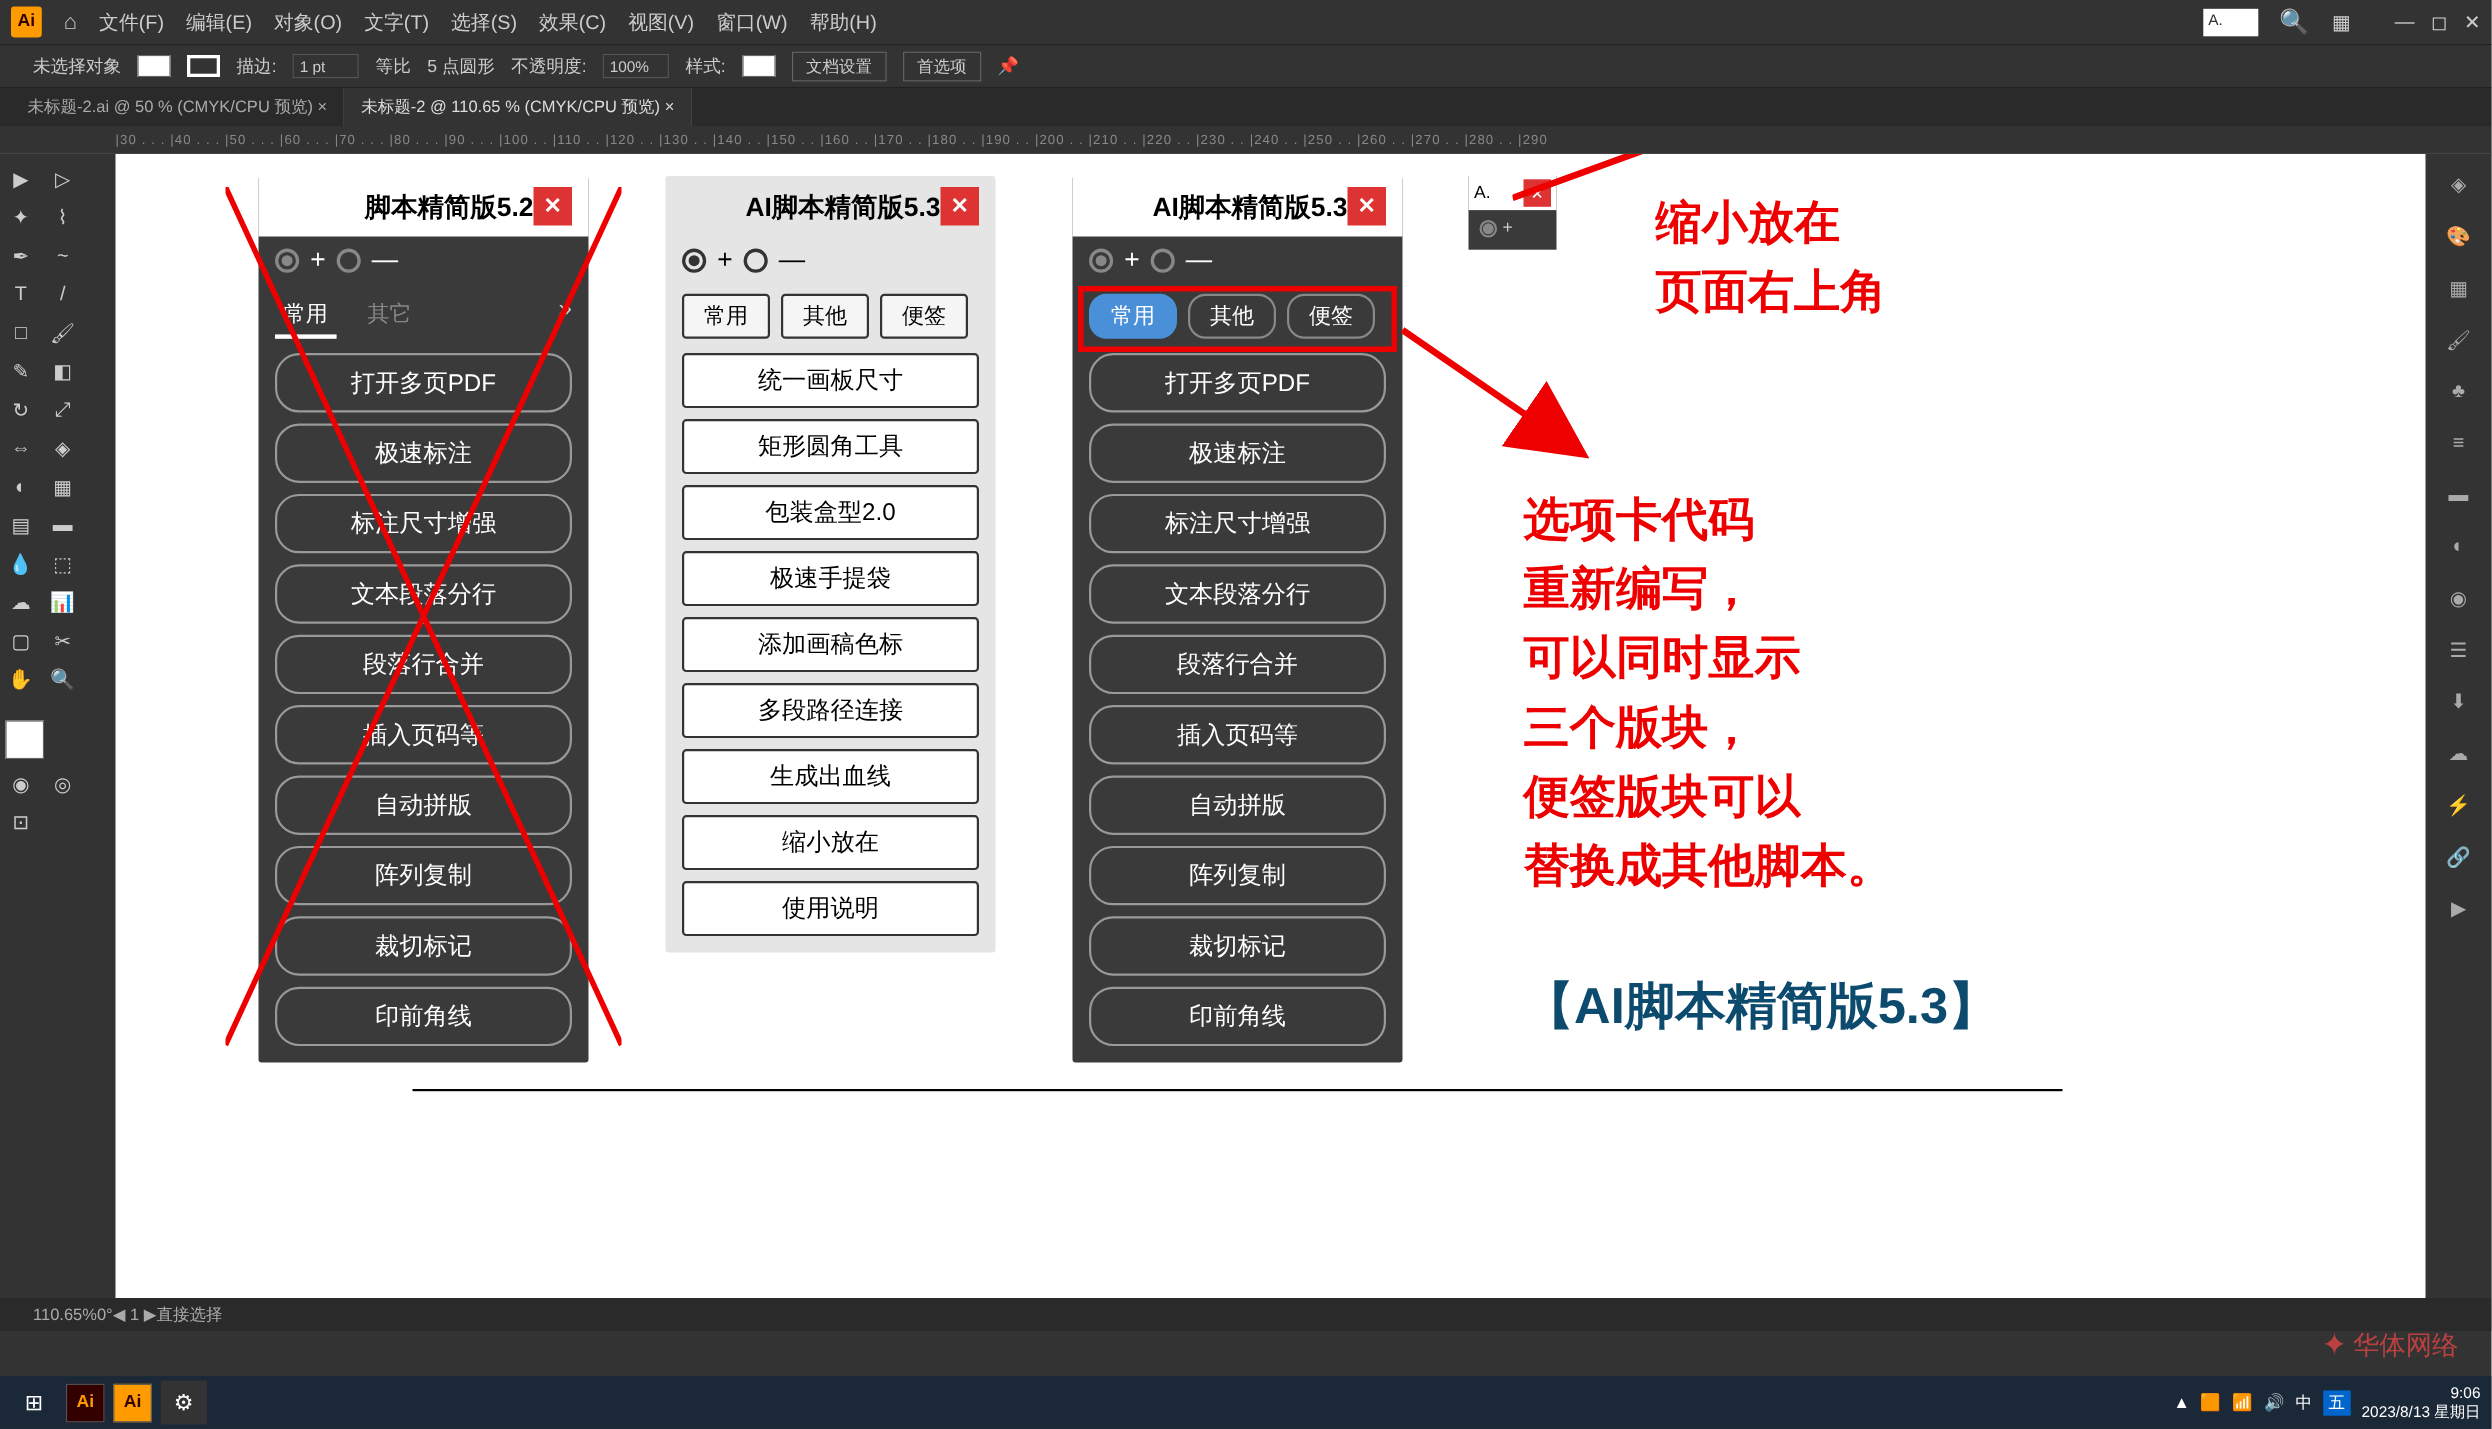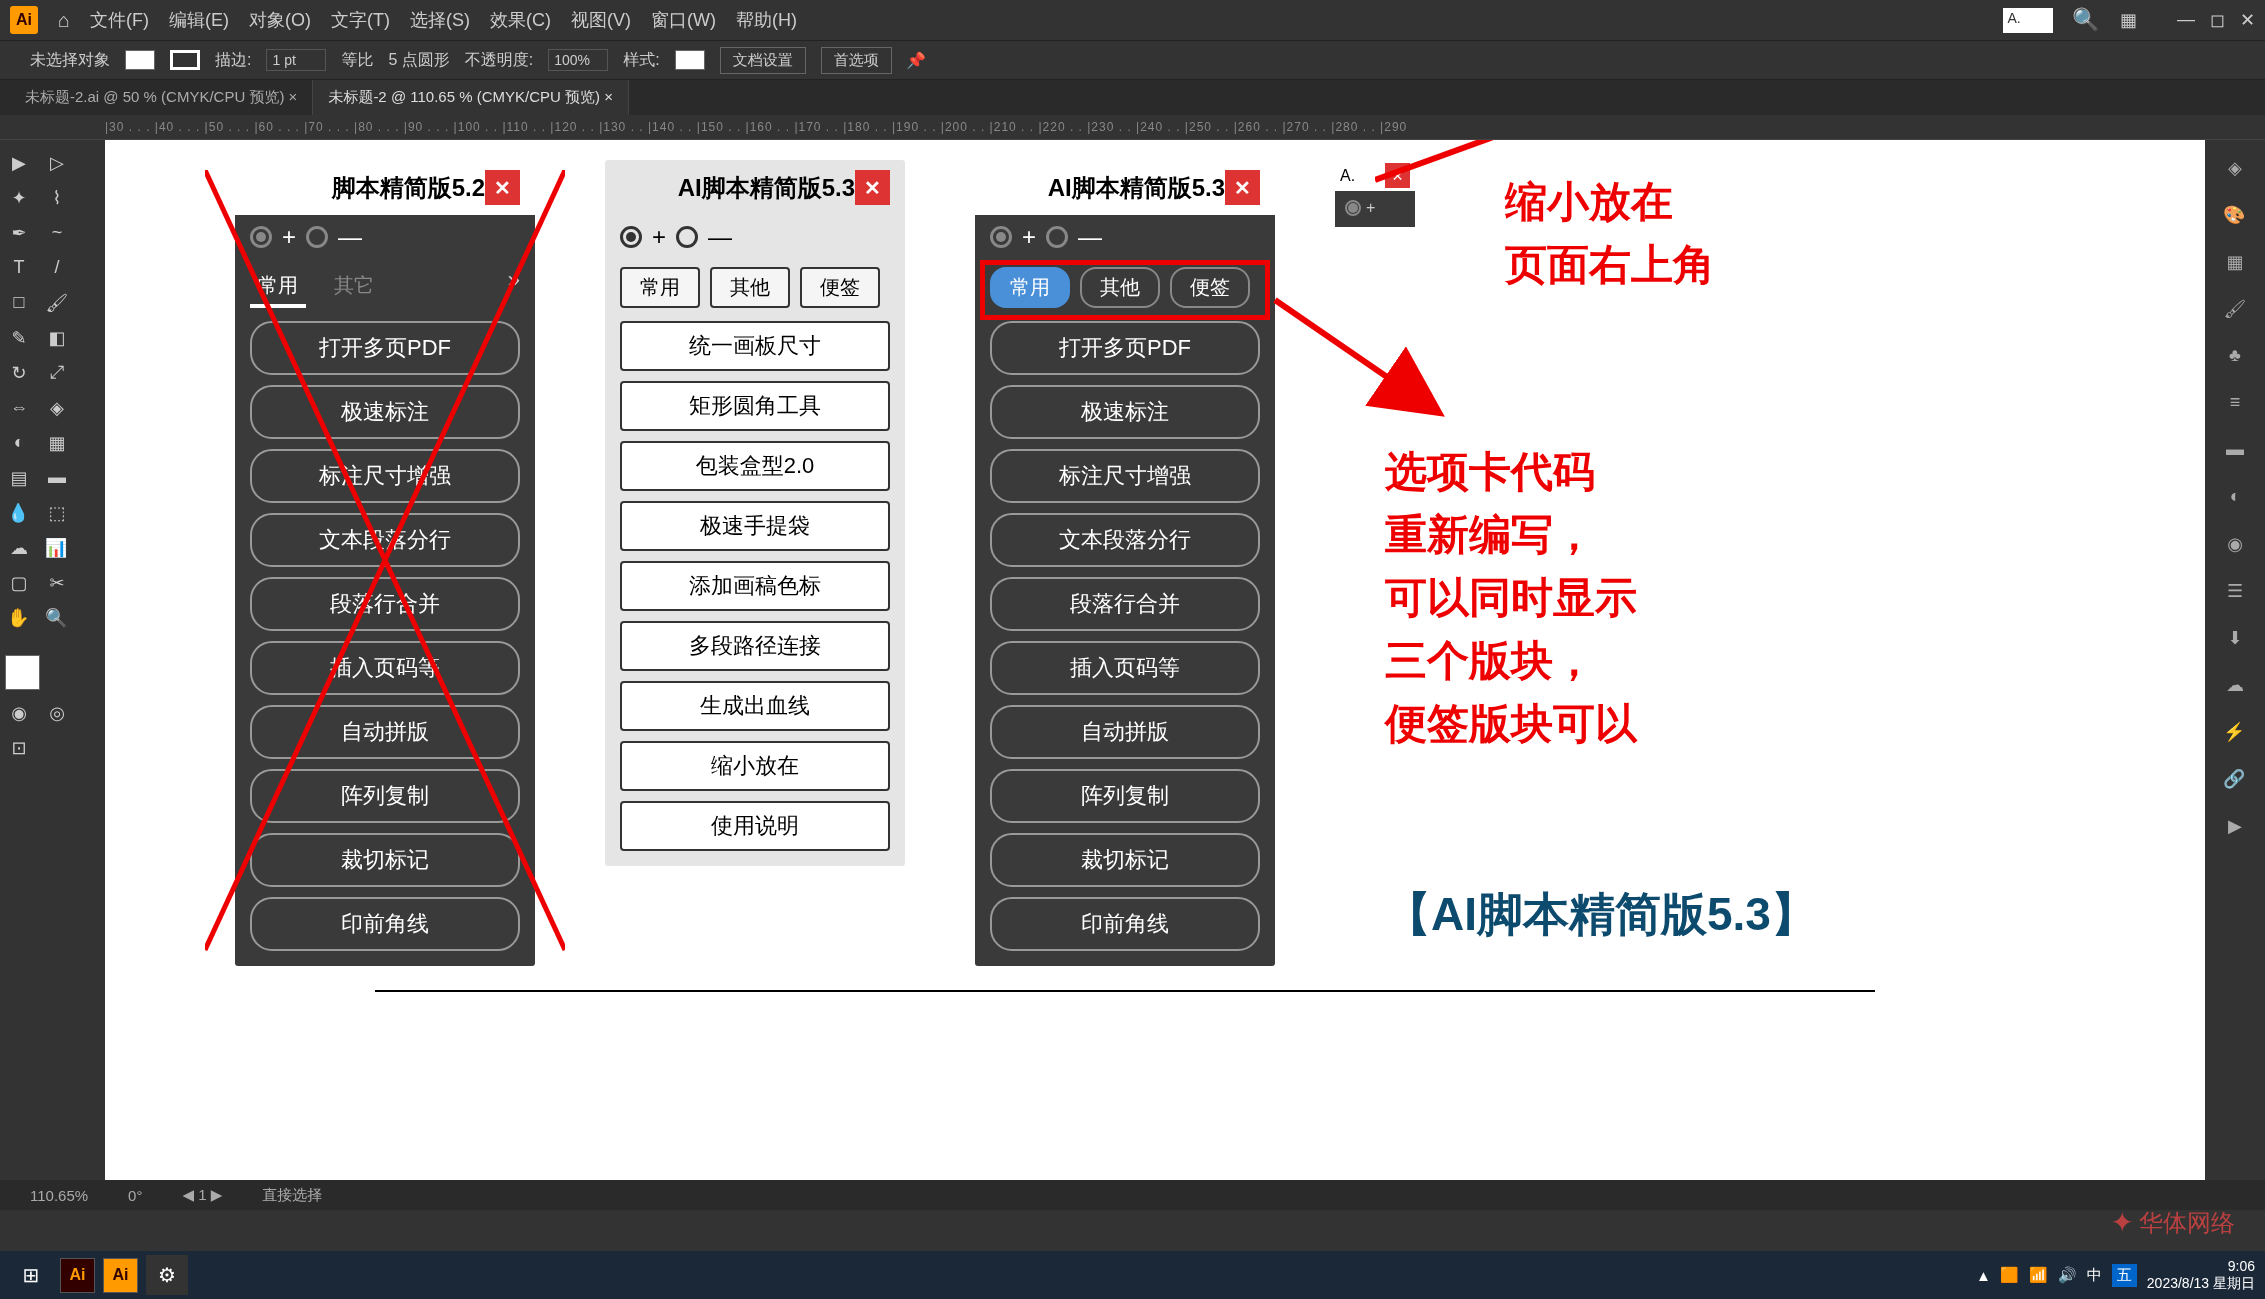--- a/index.html
+++ b/index.html
@@ -44,21 +44,21 @@
 .sp-light .sp-tab{border:2px solid #333;background:#f5f5f5;border-radius:4px}
 .sp-body{padding:5px 15px 15px;display:flex;flex-direction:column;gap:10px}
 .sp-btn{padding:10px 20px;border:2px solid #999;border-radius:22px;font-size:22px;text-align:center;cursor:pointer;background:transparent}
 .sp-light .sp-btn{background:#fff;border:2px solid #333;border-radius:4px;font-size:22px;padding:8px 20px}
 .cross-out{position:absolute;pointer-events:none}
 .cross-out line{stroke:#e00;stroke-width:5}
 .annotation{position:absolute;color:#e00;font-size:42px;font-weight:bold;line-height:1.5}
 .annotation.blue{color:#0c4a6e}
 .arrow{position:absolute;pointer-events:none}
 .red-box{position:absolute;border:5px solid #e00;pointer-events:none}
-.statusbar{height:30px;background:#2a2a2a;color:#aaa;font-size:15px;display:flex;align-items:center;padding:0 30px;gap:40px}
+.statusbar{height:30px;background:#2a2a2a;color:#aaa;font-size:15px;display:flex;align-items:center;padding:0 30px;}
 .taskbar{height:48px;background:#1a2838;display:flex;align-items:center;padding:0 10px;gap:8px;position:absolute;bottom:0;width:100%}
 .tb-icon{width:42px;height:40px;display:flex;align-items:center;justify-content:center;font-size:20px;color:#fff}
 .tb-ai{background:#330000;color:#ff9a00;font-weight:bold;border:1px solid #555;width:35px;height:35px;font-size:16px}
 .tb-right{margin-left:auto;display:flex;align-items:center;gap:10px;color:#fff;font-size:15px}
 .clock{text-align:right;font-size:14px;line-height:1.2}
 .watermark{position:absolute;right:30px;bottom:60px;color:#d44;font-size:24px;opacity:.8;display:flex;align-items:center;gap:5px}
 .chevrons{font-size:22px;color:#ccc;margin-left:auto}
 .tiny-panel{position:absolute;background:#3a3a3a;padding:10px}
 </style>
 </head>
@@ -311,20 +311,21 @@
     <div class="annotation" style="left:1400px;top:30px">
       <div>缩小放在</div>
         <div>页面右上角</div>
     </div>
     <div class="annotation" style="left:1280px;top:300px">
       <div>选项卡代码</div>
         <div>重新编写，</div>
         <div>可以同时显示</div>
       <div>三个版块，</div>
         <div>便签版块可以</div>
+        <div>替换成其他脚本。</div>
     </div>
     <div class="annotation blue" style="left:1280px;top:740px;font-size:46px">【AI脚本精简版5.3】</div>
 
     <div style="position:absolute;left:270px;top:850px;width:1500px;height:0;border-top:2px solid #000"></div>
   </div>
 
   <div class="panels-right">
     <div class="panel-icon">◈</div>
     <div class="panel-icon">🎨</div>
     <div class="panel-icon">▦</div>

